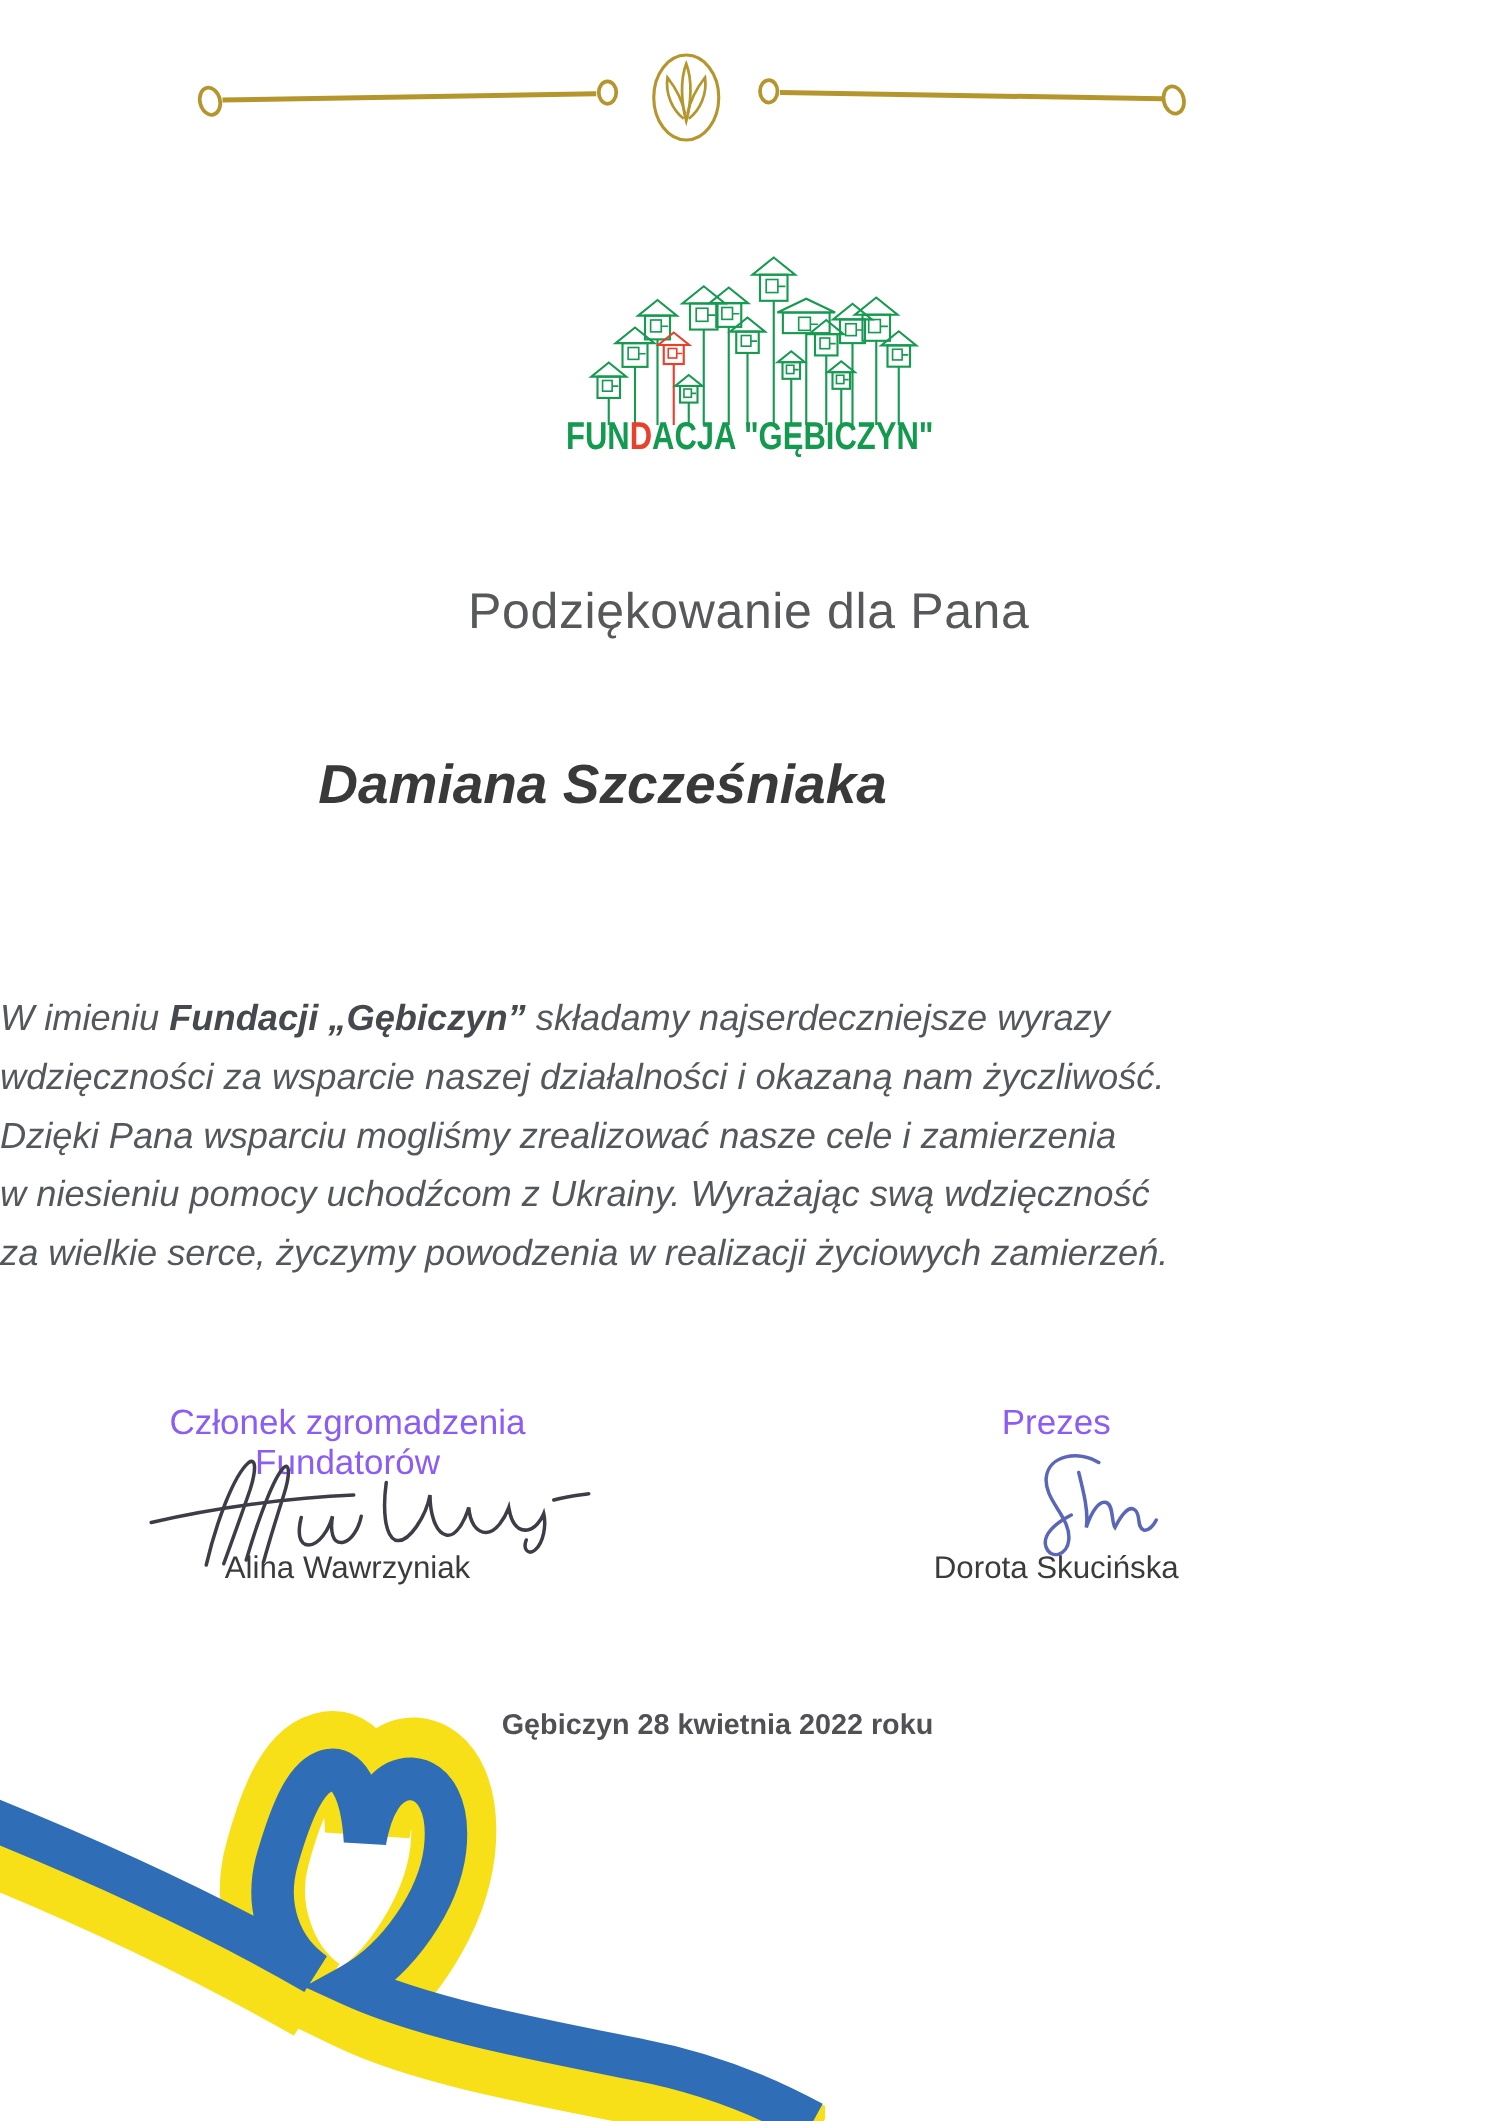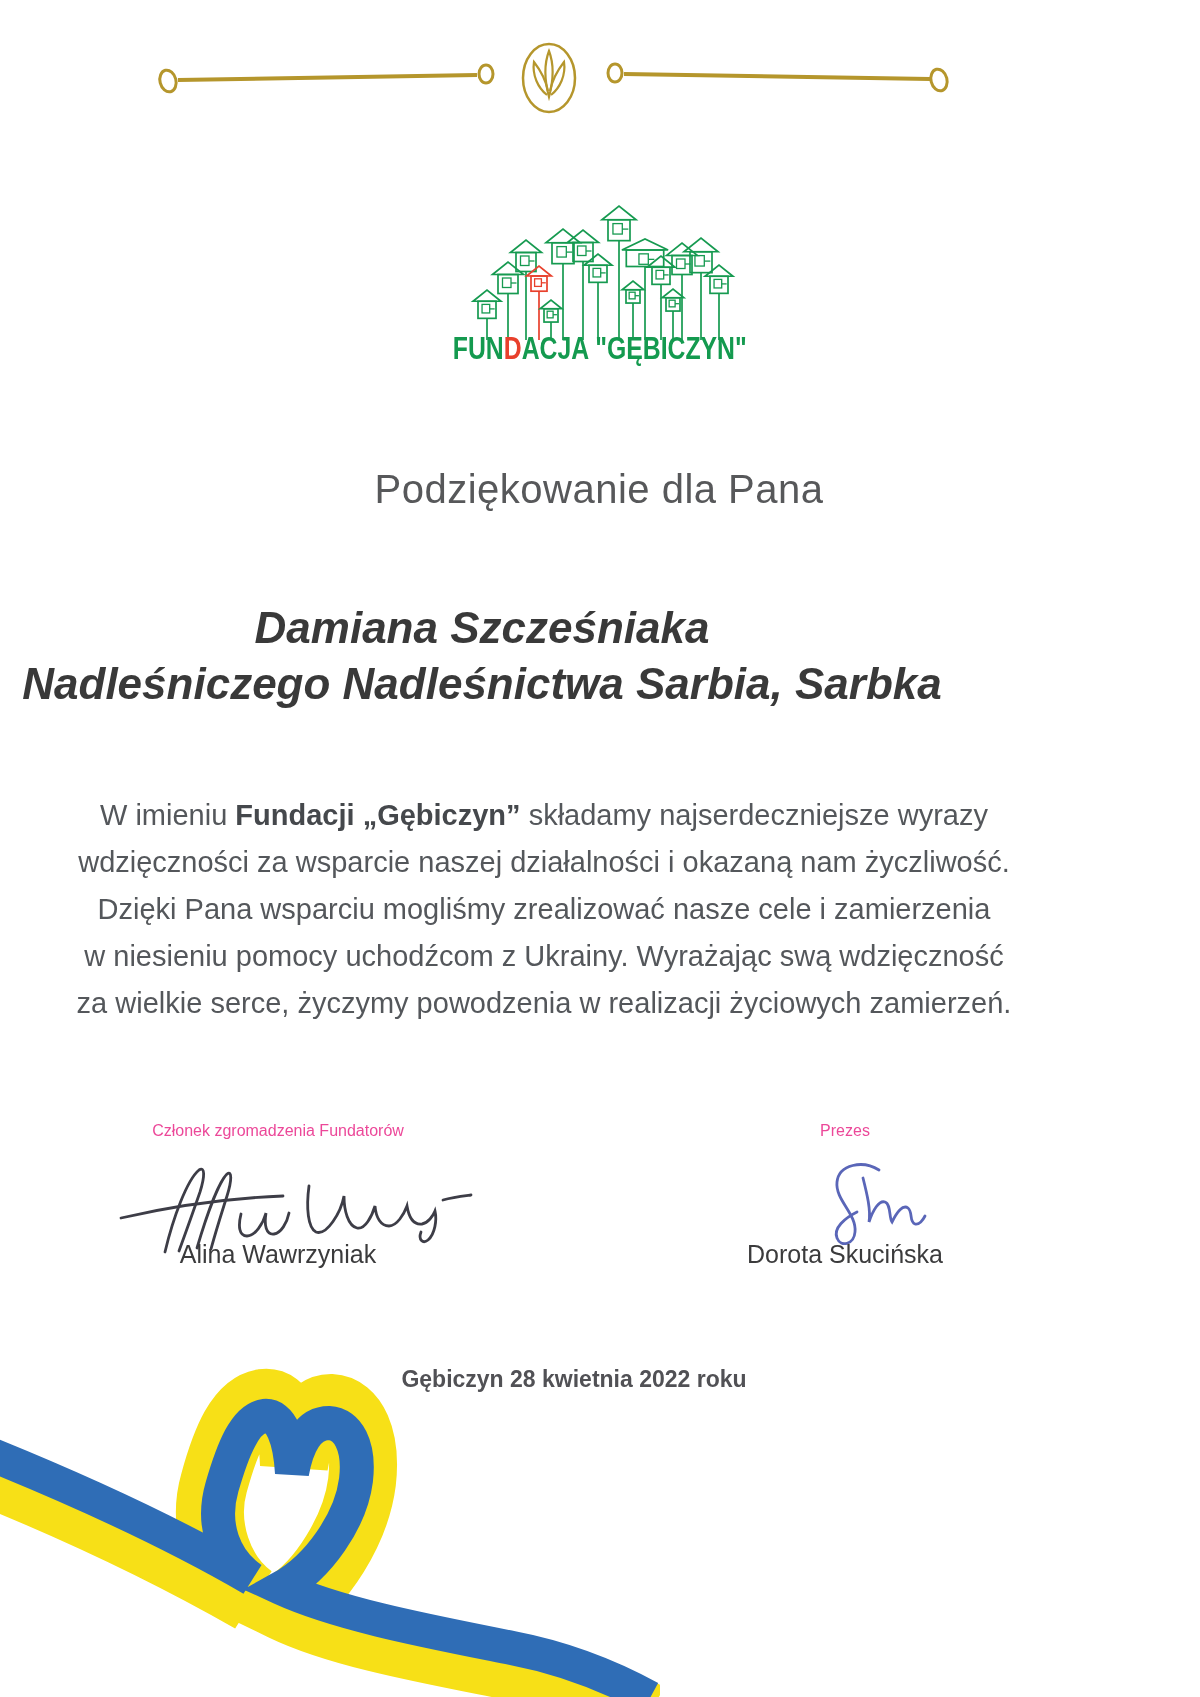--- a/index.html
+++ b/index.html
@@ -25,30 +25,30 @@
     font-size:40px; font-weight:400; color:#57585a; letter-spacing:0.5px;
   }
   
   .recipient {
     position:absolute; top:600px; left:0; width:964px; text-align:center;
     font-size:44px; line-height:56px; font-weight:bold; font-style:italic;
     color:#393939; letter-spacing:0px;
   }
   
   .body-text {
-    position:absolute; top:792px; left:0; width:1088px; text-align:center;
-    font-size:29px; line-height:47px; color:#54575b;
+    position:absolute; top:792px; left:0; width:1088px; text-align:left;
+    font-size:29px; line-height:47px; color:#54575b;font-style:italic;
   }
   .body-text b { color:#45484c; }
   
   .sig-col { position:absolute; width:440px; height:260px; }
   .sig-left  { left:58px;  top:1122px; }
   .sig-right { left:625px; top:1122px; }
   .sig-role { position:absolute; top:0; left:0; width:100%; text-align:center;
-              font-size:16px; color:#ec4899; }
+              font-size:28px; color:#8b5cf6; }
   .sig-art  { position:absolute; }
   .sig-left  .sig-art { left:55px;  top:34px; }
   .sig-right .sig-art { left:172px; top:34px; }
   .sig-name { position:absolute; top:118px; left:0; width:100%; text-align:center;
               font-size:25px; font-weight:normal; color:#3b3b3c; }
   
   .date {
     position:absolute; top:1366px; left:0; width:1148px; text-align:center;
     font-size:23px; color:#515155;font-weight:bold;
   }
@@ -195,21 +195,20 @@
   <div class="logo-text">
     <span class="squeeze">
       <span class="logo-green">FUN</span><span class="logo-red">D</span><span class="logo-green">ACJA "GĘBICZYN"</span>
     </span>
   </div>
 
   <div class="title">Podziękowanie dla Pana</div>
 
   <div class="recipient">
     <div>Damiana Szcześniaka</div>
-    <div>Nadleśniczego Nadleśnictwa Sarbia, Sarbka</div>
   </div>
 
   <div class="body-text">
     <div><span>W imieniu </span><b>Fundacji „Gębiczyn”</b><span> składamy najserdeczniejsze wyrazy</span></div>
     <div>wdzięczności za wsparcie naszej działalności i okazaną nam życzliwość.</div>
     <div>Dzięki Pana wsparciu mogliśmy zrealizować nasze cele i zamierzenia</div>
     <div>w niesieniu pomocy uchodźcom z Ukrainy. Wyrażając swą wdzięczność</div>
     <div>za wielkie serce, życzymy powodzenia w realizacji życiowych zamierzeń.</div>
   </div>
 

